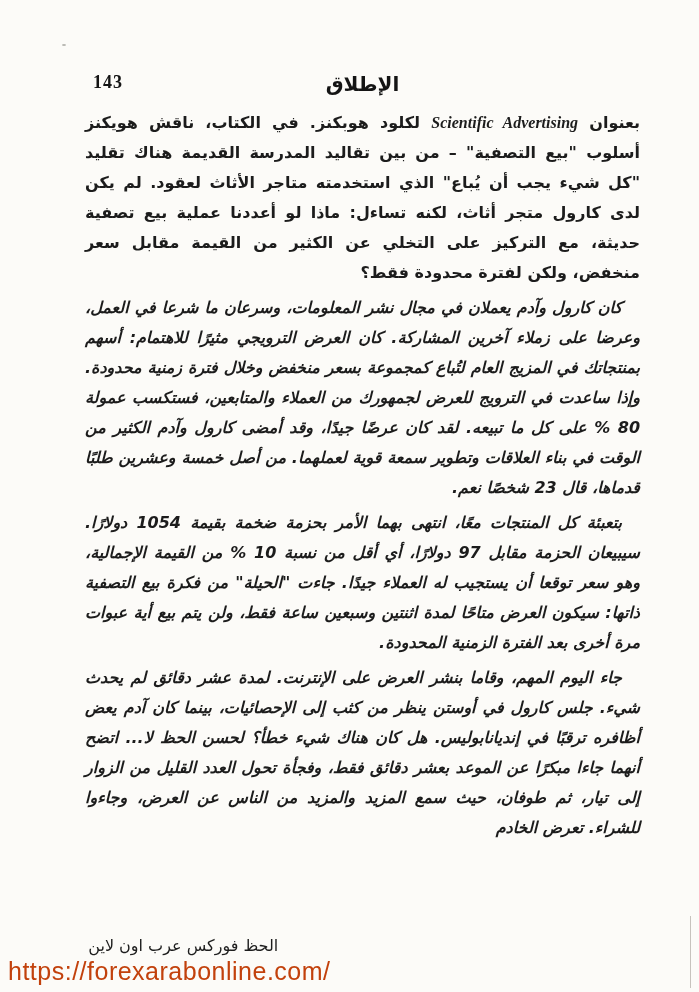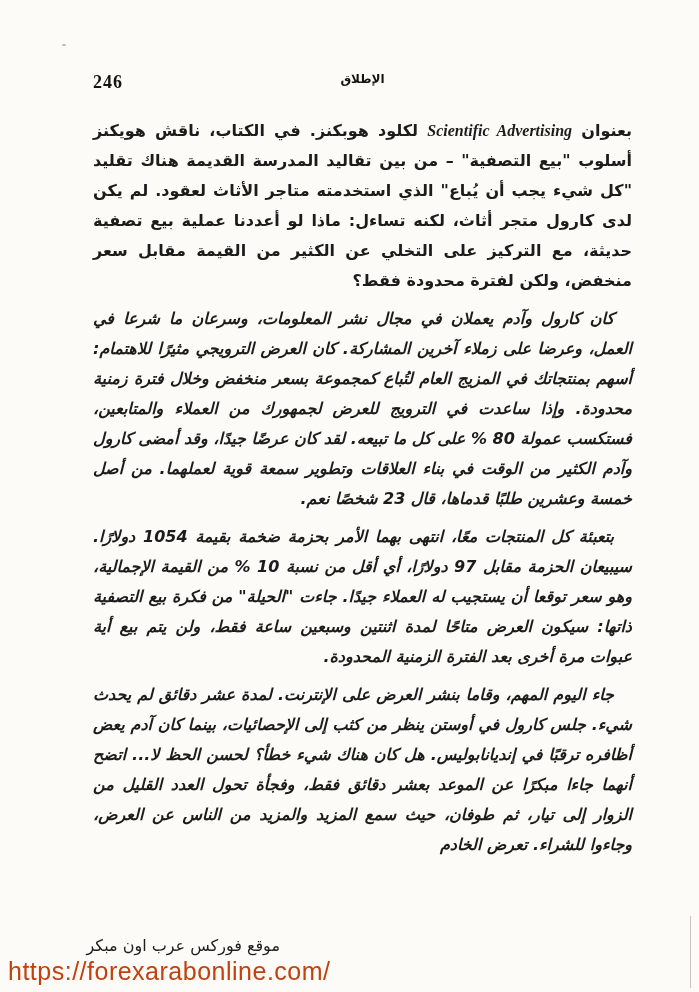--- a/index.html
+++ b/index.html
@@ -16,37 +16,37 @@
   .page-number{
     position:absolute;top:72px;left:93px;
     font-family:"Liberation Serif",serif;
     font-size:18px;font-weight:600;letter-spacing:1px;
     color:#141414;
   }
   .chapter-title{
     position:absolute;top:72px;left:85px;right:59px;
     text-align:center;
     font-family:"DejaVu Sans",sans-serif;
-    font-size:12px;font-weight:700;
+    font-size:20px;font-weight:700;
     color:#141414;
     direction:rtl;
   }
   
   .body-text{
     position:absolute;top:108px;right:59px;left:85px;
     direction:rtl;
     text-align:justify;
     text-justify:inter-word;
     font-family:"DejaVu Sans",sans-serif;
     font-size:16px;
     font-weight:700;
     line-height:30px;
     color:#1c1c1c;
   }
-  .body-text p{margin:8px;}
+  .body-text p{margin:0;}
   .body-text p + p{margin-top:5px;font-style:italic;}
   .body-text p.indent{text-indent:18px;}
   .latin-title{
     font-family:"Liberation Serif",serif;
     font-style:italic;
     font-weight:600;
     font-size:16px;
   }
   
   .watermark{
@@ -81,36 +81,36 @@
     opacity:.8;
   }
 </style>
 </head>
 <body>
 
 <div class="page">
 
   <span class="scan-speck"></span>
 
-  <div class="page-number">246</div>
+  <div class="page-number">143</div>
 
   <div class="chapter-title">الإطلاق</div>
 
   <div class="body-text">
 
     <p><span>بعنوان </span><span class="latin-title">Scientific Advertising</span><span> لكلود هوبكنز. في الكتاب، ناقش هويكنز أسلوب "بيع التصفية" – من بين تقاليد المدرسة القديمة هناك تقليد "كل شيء يجب أن يُباع" الذي استخدمته متاجر الأثاث لعقود. لم يكن لدى كارول متجر أثاث، لكنه تساءل: ماذا لو أعددنا عملية بيع تصفية حديثة، مع التركيز على التخلي عن الكثير من القيمة مقابل سعر منخفض، ولكن لفترة محدودة فقط؟</span></p>
 
     <p class="indent">كان كارول وآدم يعملان في مجال نشر المعلومات، وسرعان ما شرعا في العمل، وعرضا على زملاء آخرين المشاركة. كان العرض الترويجي مثيرًا للاهتمام: أسهم بمنتجاتك في المزيج العام لتُباع كمجموعة بسعر منخفض وخلال فترة زمنية محدودة. وإذا ساعدت في الترويج للعرض لجمهورك من العملاء والمتابعين، فستكسب عمولة 80 % على كل ما تبيعه. لقد كان عرضًا جيدًا، وقد أمضى كارول وآدم الكثير من الوقت في بناء العلاقات وتطوير سمعة قوية لعملهما. من أصل خمسة وعشرين طلبًا قدماها، قال 23 شخصًا نعم.</p>
 
     <p class="indent">بتعبئة كل المنتجات معًا، انتهى بهما الأمر بحزمة ضخمة بقيمة 1054 دولارًا. سيبيعان الحزمة مقابل 97 دولارًا، أي أقل من نسبة 10 % من القيمة الإجمالية، وهو سعر توقعا أن يستجيب له العملاء جيدًا. جاءت "الحيلة" من فكرة بيع التصفية ذاتها: سيكون العرض متاحًا لمدة اثنتين وسبعين ساعة فقط، ولن يتم بيع أية عبوات مرة أخرى بعد الفترة الزمنية المحدودة.</p>
 
     <p class="indent">جاء اليوم المهم، وقاما بنشر العرض على الإنترنت. لمدة عشر دقائق لم يحدث شيء. جلس كارول في أوستن ينظر من كثب إلى الإحصائيات، بينما كان آدم يعض أظافره ترقبًا في إنديانابوليس. هل كان هناك شيء خطأ؟ لحسن الحظ لا... اتضح أنهما جاءا مبكرًا عن الموعد بعشر دقائق فقط، وفجأة تحول العدد القليل من الزوار إلى تيار، ثم طوفان، حيث سمع المزيد والمزيد من الناس عن العرض، وجاءوا للشراء. تعرض الخادم</p>
 
   </div>
 
   <div class="watermark">
-    <div class="watermark-name">موقع فوركس عرب اون مبكر</div>
+    <div class="watermark-name">الحظ فوركس عرب اون لاين</div>
     <div class="watermark-url">https://forexarabonline.com/</div>
   </div>
 
   <span class="scan-line"></span>
 
 </div>
 
 </body></html>

